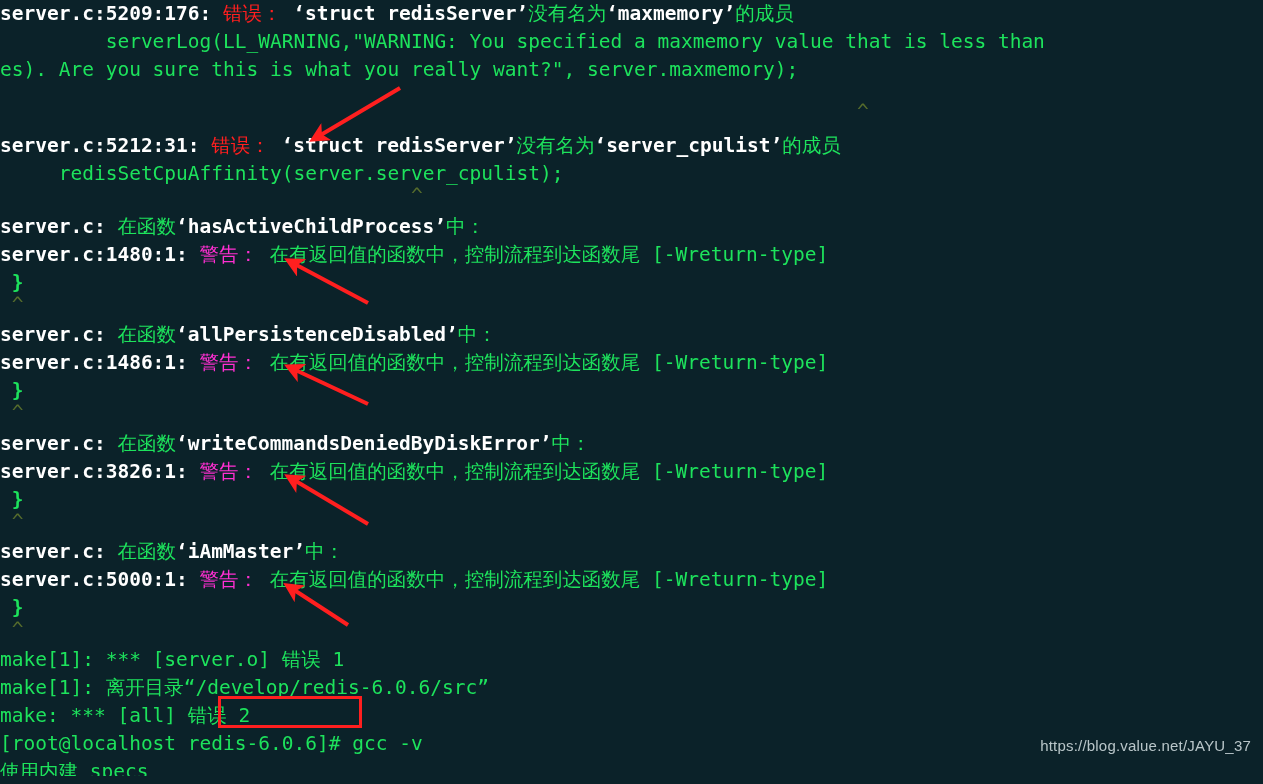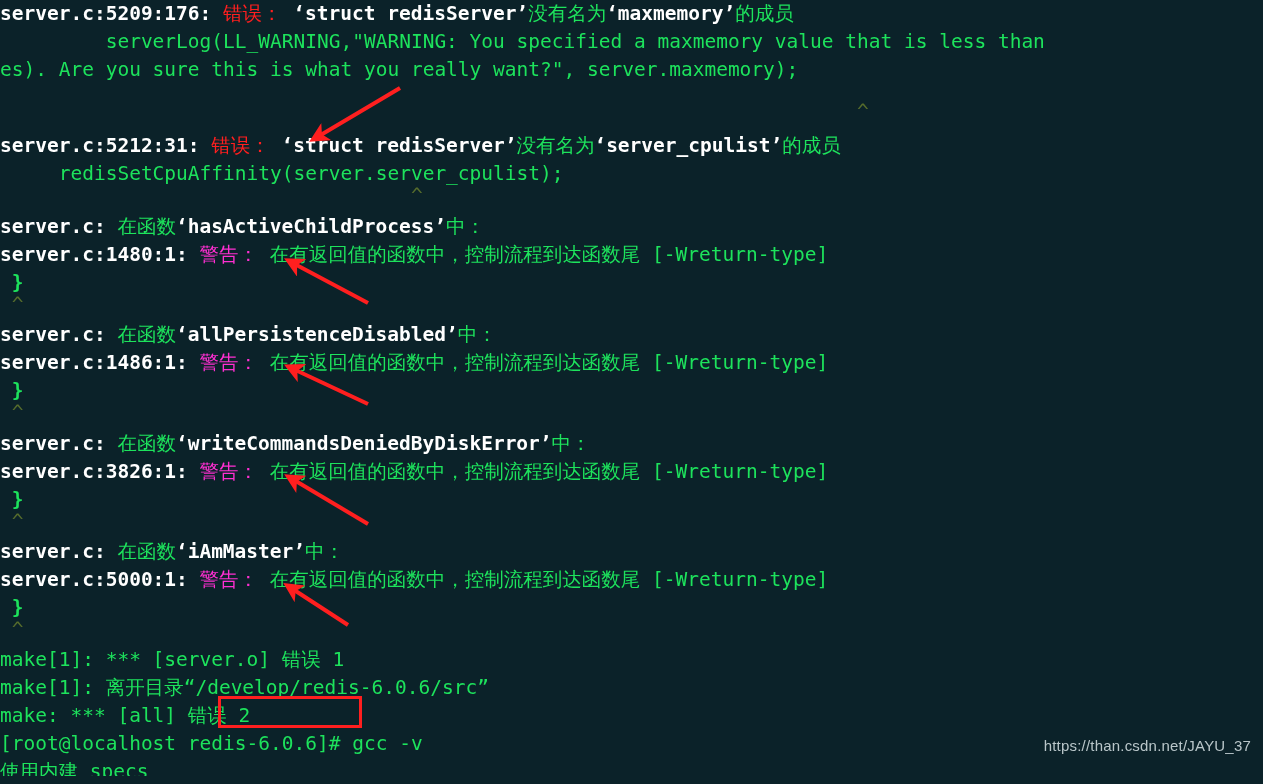--- a/index.html
+++ b/index.html
@@ -78,14 +78,14 @@
         <line x1="400" y1="88" x2="314" y2="139" stroke="#ff1f1f" stroke-width="4" marker-end="url(#ah)"></line>
         <line x1="368" y1="303" x2="289" y2="261" stroke="#ff1f1f" stroke-width="4" marker-end="url(#ah)"></line>
         <line x1="368" y1="404" x2="289" y2="367" stroke="#ff1f1f" stroke-width="4" marker-end="url(#ah)"></line>
         <line x1="368" y1="524" x2="289" y2="477" stroke="#ff1f1f" stroke-width="4" marker-end="url(#ah)"></line>
         <line x1="348" y1="625" x2="288" y2="586" stroke="#ff1f1f" stroke-width="4" marker-end="url(#ah)"></line>
       </g>
   </svg>
 
   <div class="redbox" id="redbox" style="left: 218px; top: 696px; width: 144px; height: 32px; border-color: rgb(255, 31, 31);"></div>
 
-  <div class="watermark">https://than.csdn.net/JAYU_37</div>
+  <div class="watermark">https://blog.value.net/JAYU_37</div>
 </div>
 
 </body></html>

